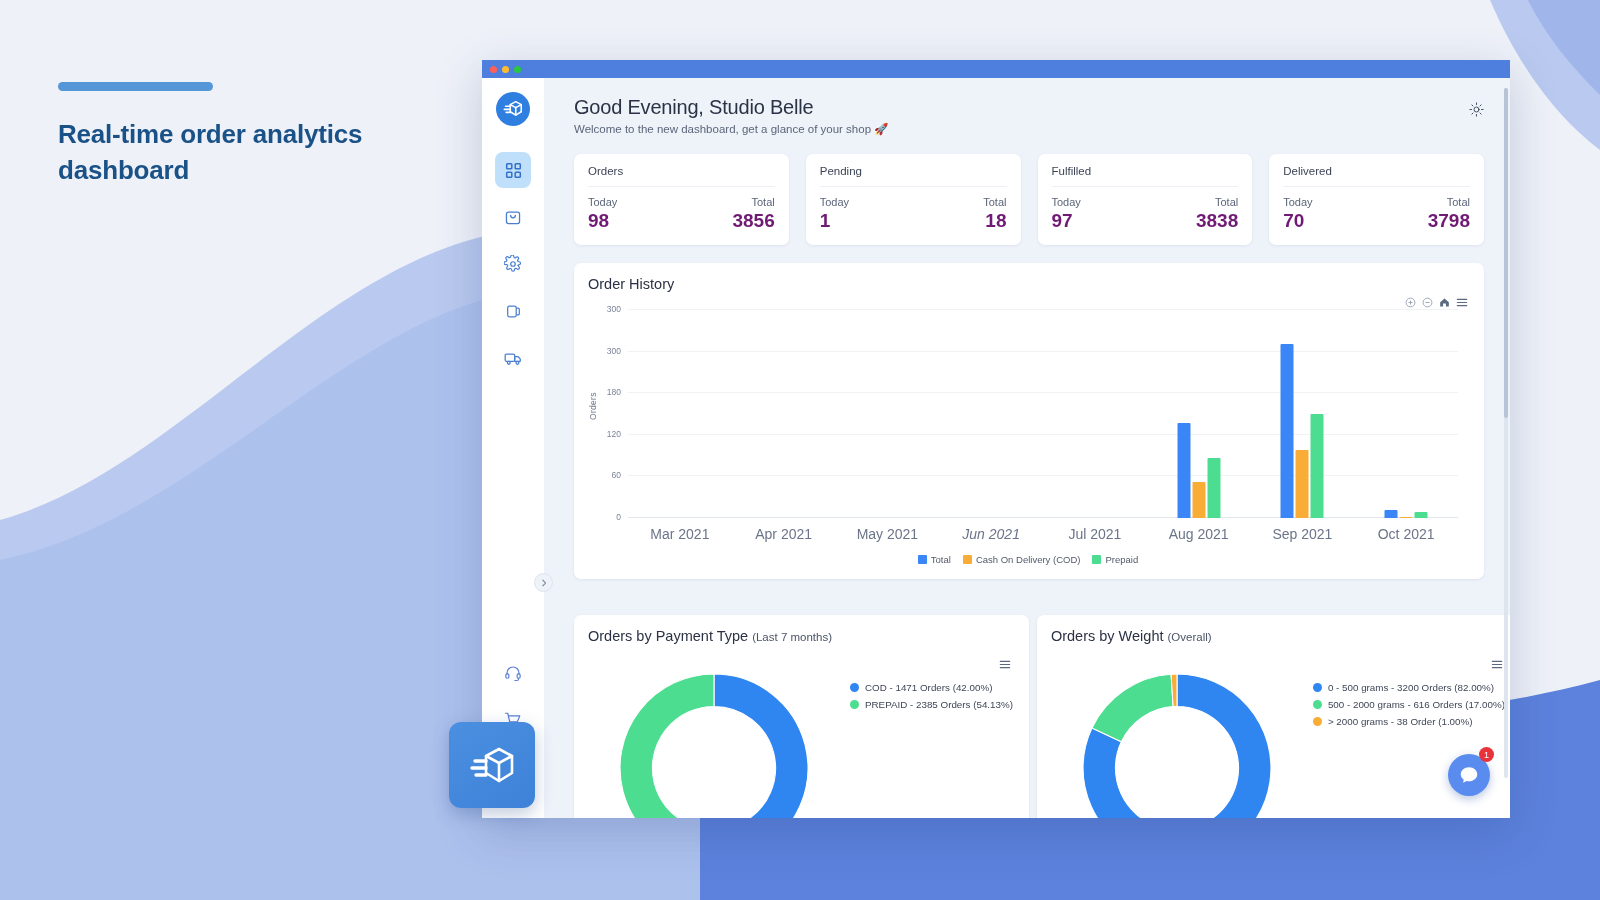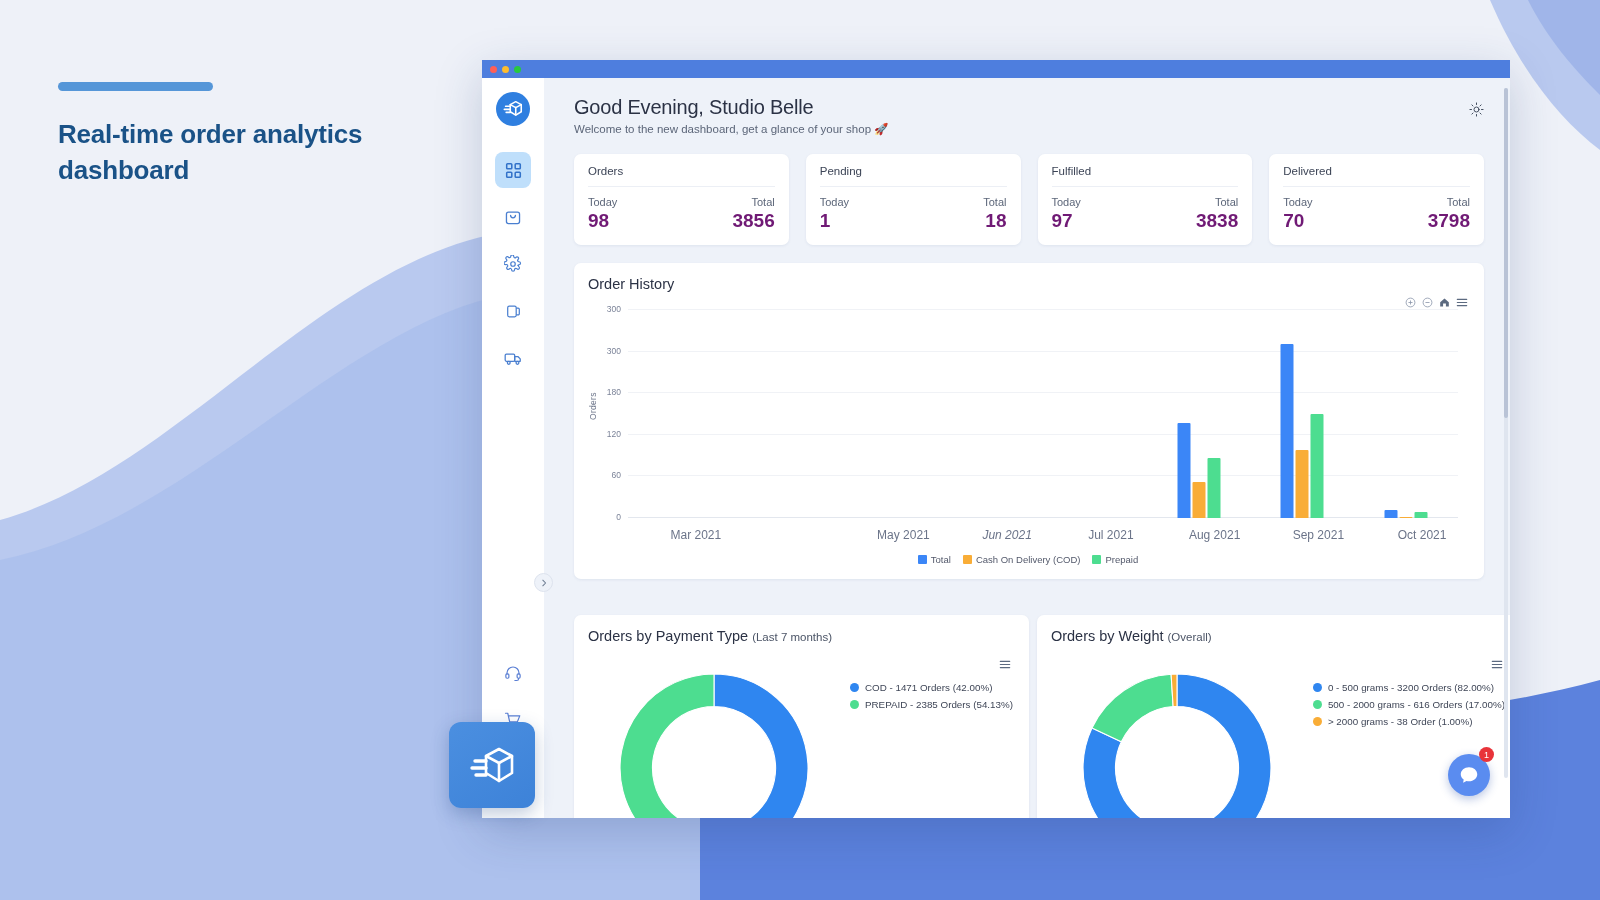--- a/index.html
+++ b/index.html
@@ -134,21 +134,21 @@
     position: absolute; left: 0; right: 0; height: 1px; background: #f0f2f6;
   }
   .gridline.axis { background: #e3e7ee; }
   .ytick {
     position: absolute; right: 100%; margin-right: 7px; font-size: 8.5px;
     color: #7b8398; transform: translateY(-50%); white-space: nowrap;
   }
   .cat { position: absolute; bottom: 0; top: 0; }
   .cat-label {
     position: absolute; bottom: -24px; left: 50%; transform: translateX(-50%);
-    font-size: 12px; color: #6b7489; white-space: nowrap; margin-left: 16px;
+    font-size: 14px; color: #6b7489; white-space: nowrap;
   }
   .bars { position: absolute; bottom: 0; left: 50%; transform: translateX(-50%);
           display: flex; align-items: flex-end; gap: 2px; height: 100%; }
   .bar { width: 13px; border-radius: 1px 1px 0 0; }
   .bar.c0 { background: #3b86f7; }
   .bar.c1 { background: #f9ad37; }
   .bar.c2 { background: #4ddd90; }
 
   .legend {
     display: flex; justify-content: center; gap: 12px; margin-top: 4px;
@@ -463,20 +463,24 @@
               <div class="gridline" style="bottom: 80%;">
                 <span class="ytick">300</span>
               </div>
               <div class="gridline" style="bottom: 100%;">
                 <span class="ytick">300</span>
               </div>
               <div class="cat" style="left: 0%; width: 12.5%;">
                 <div class="bars"></div>
                 <div class="cat-label">Mar 2021</div>
               </div>
+              <div class="cat" style="left: 12.5%; width: 12.5%;">
+                <div class="bars"></div>
+                <div class="cat-label">Apr 2021</div>
+              </div>
               <div class="cat" style="left: 25%; width: 12.5%;">
                 <div class="bars"></div>
                 <div class="cat-label">May 2021</div>
               </div>
               <div class="cat" style="left: 37.5%; width: 12.5%; font-style: italic;">
                 <div class="bars"></div>
                 <div class="cat-label">Jun 2021</div>
               </div>
               <div class="cat" style="left: 50%; width: 12.5%;">
                 <div class="bars"></div>

